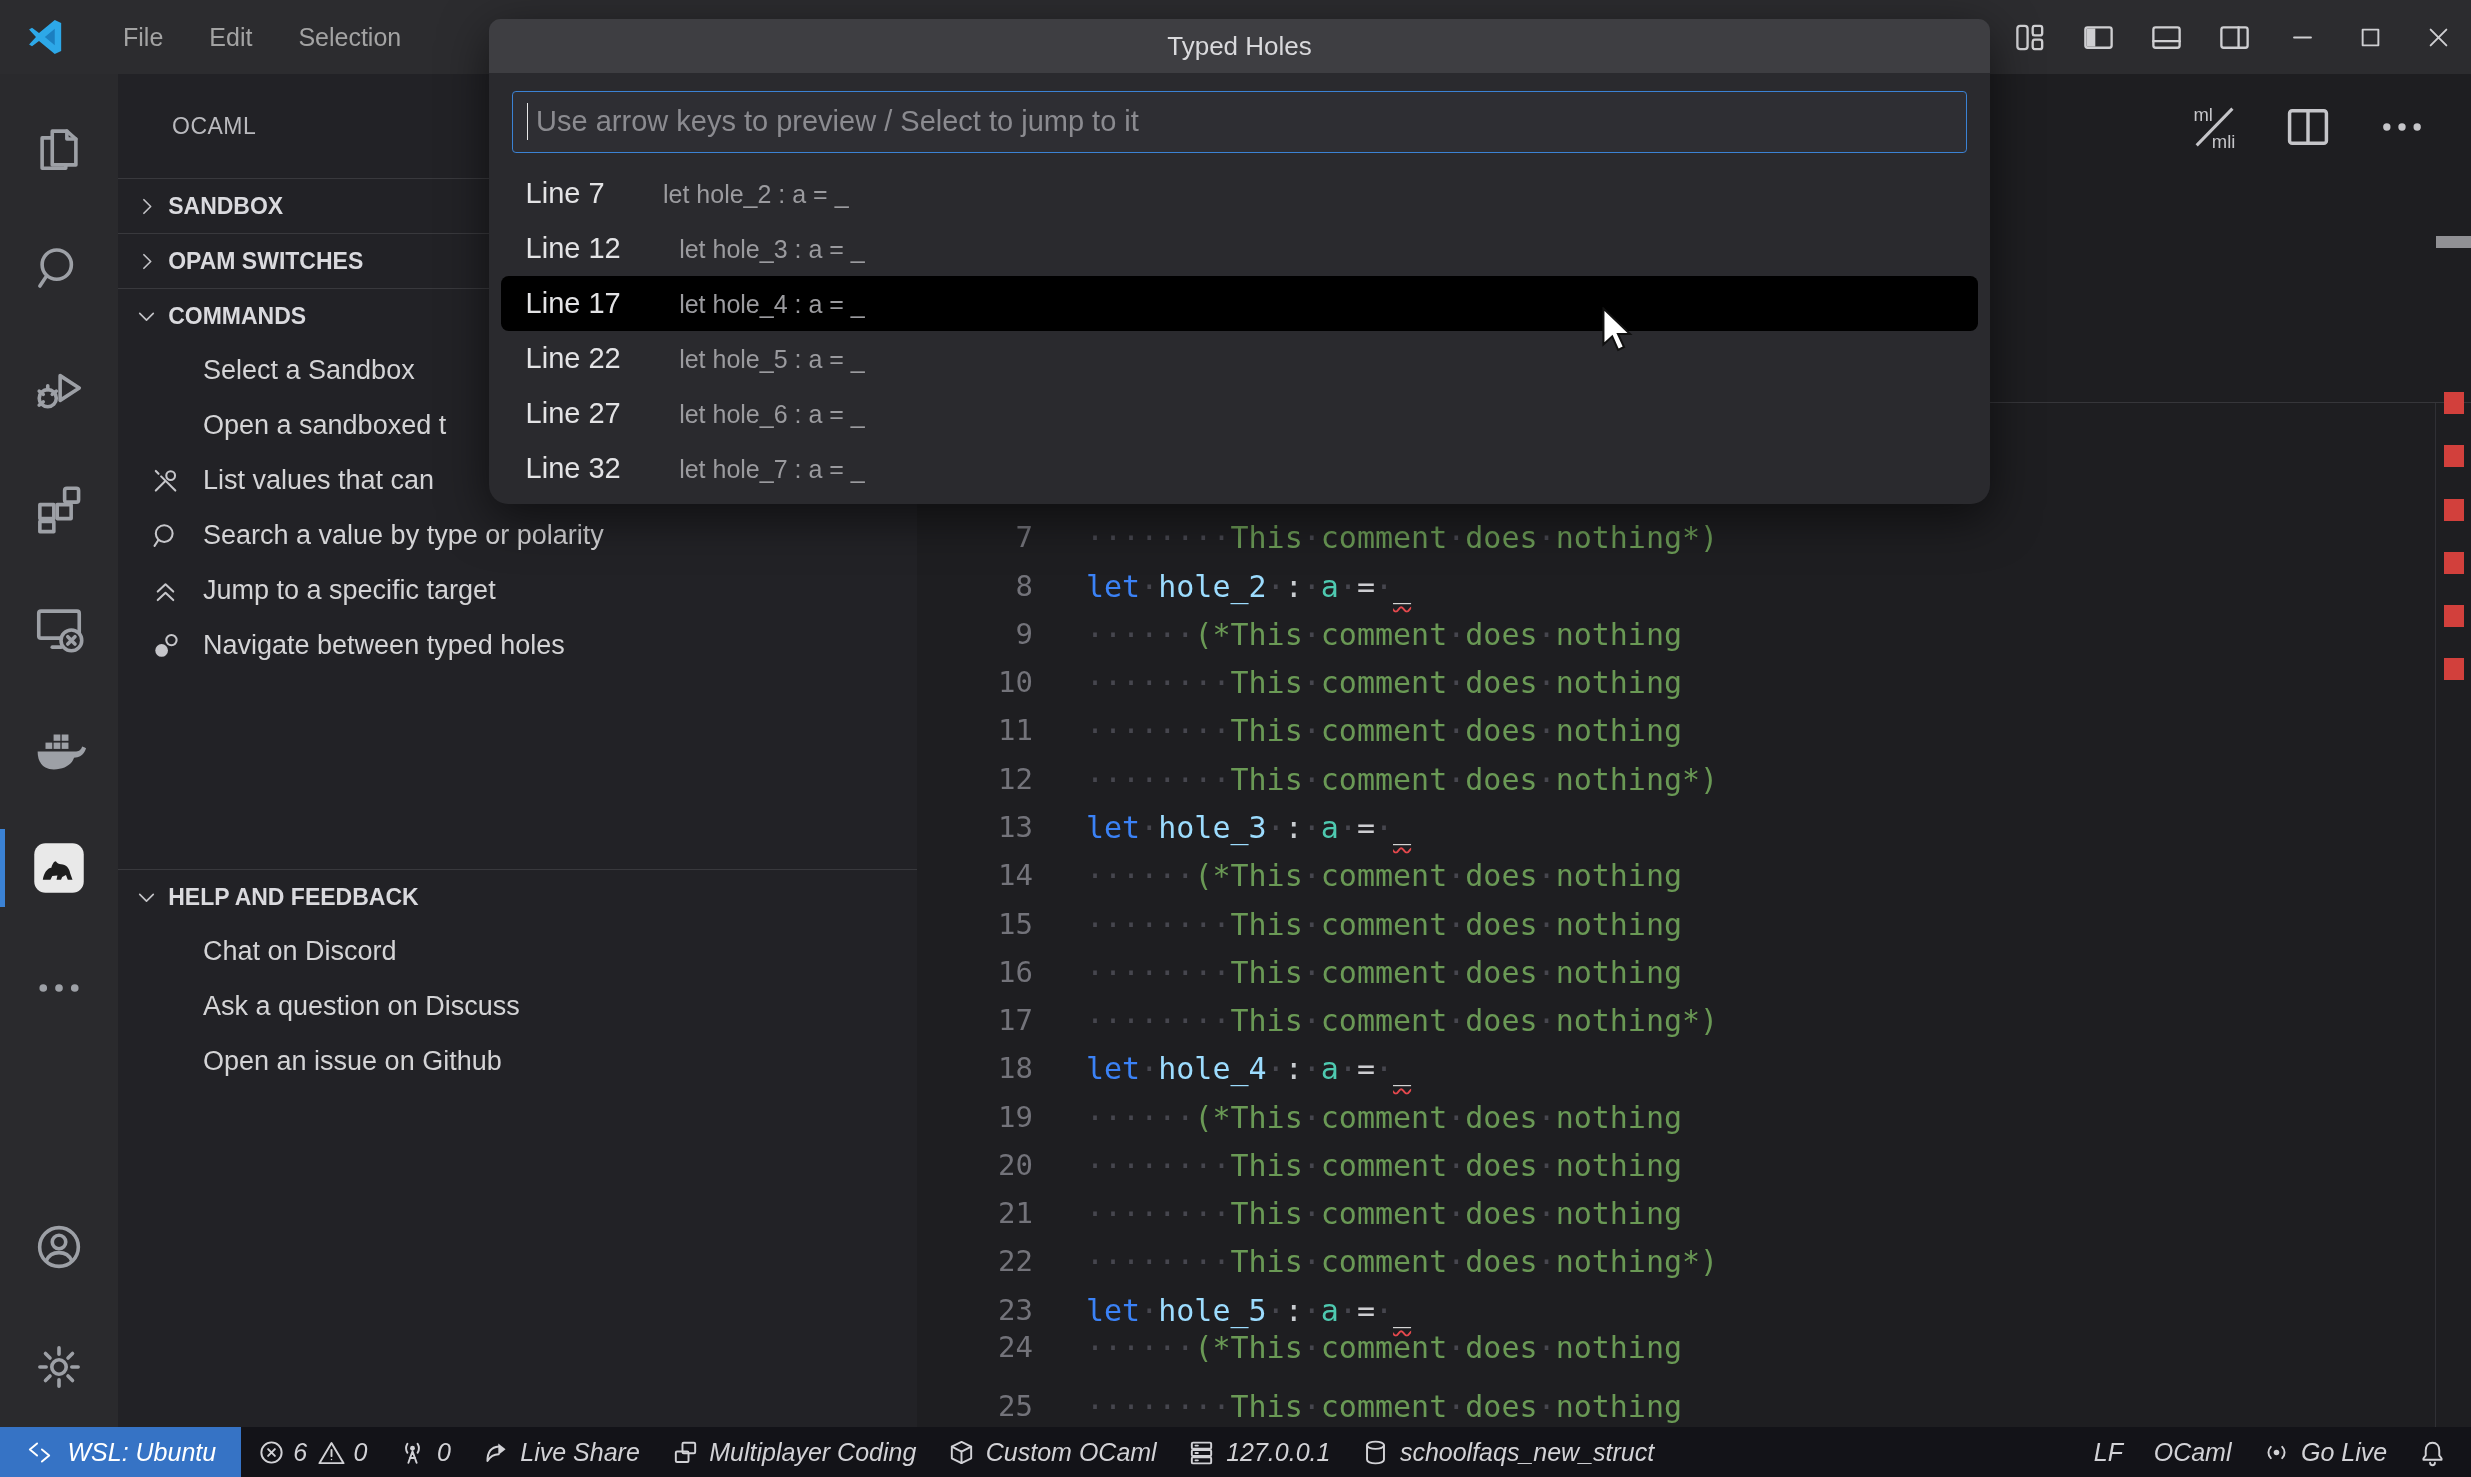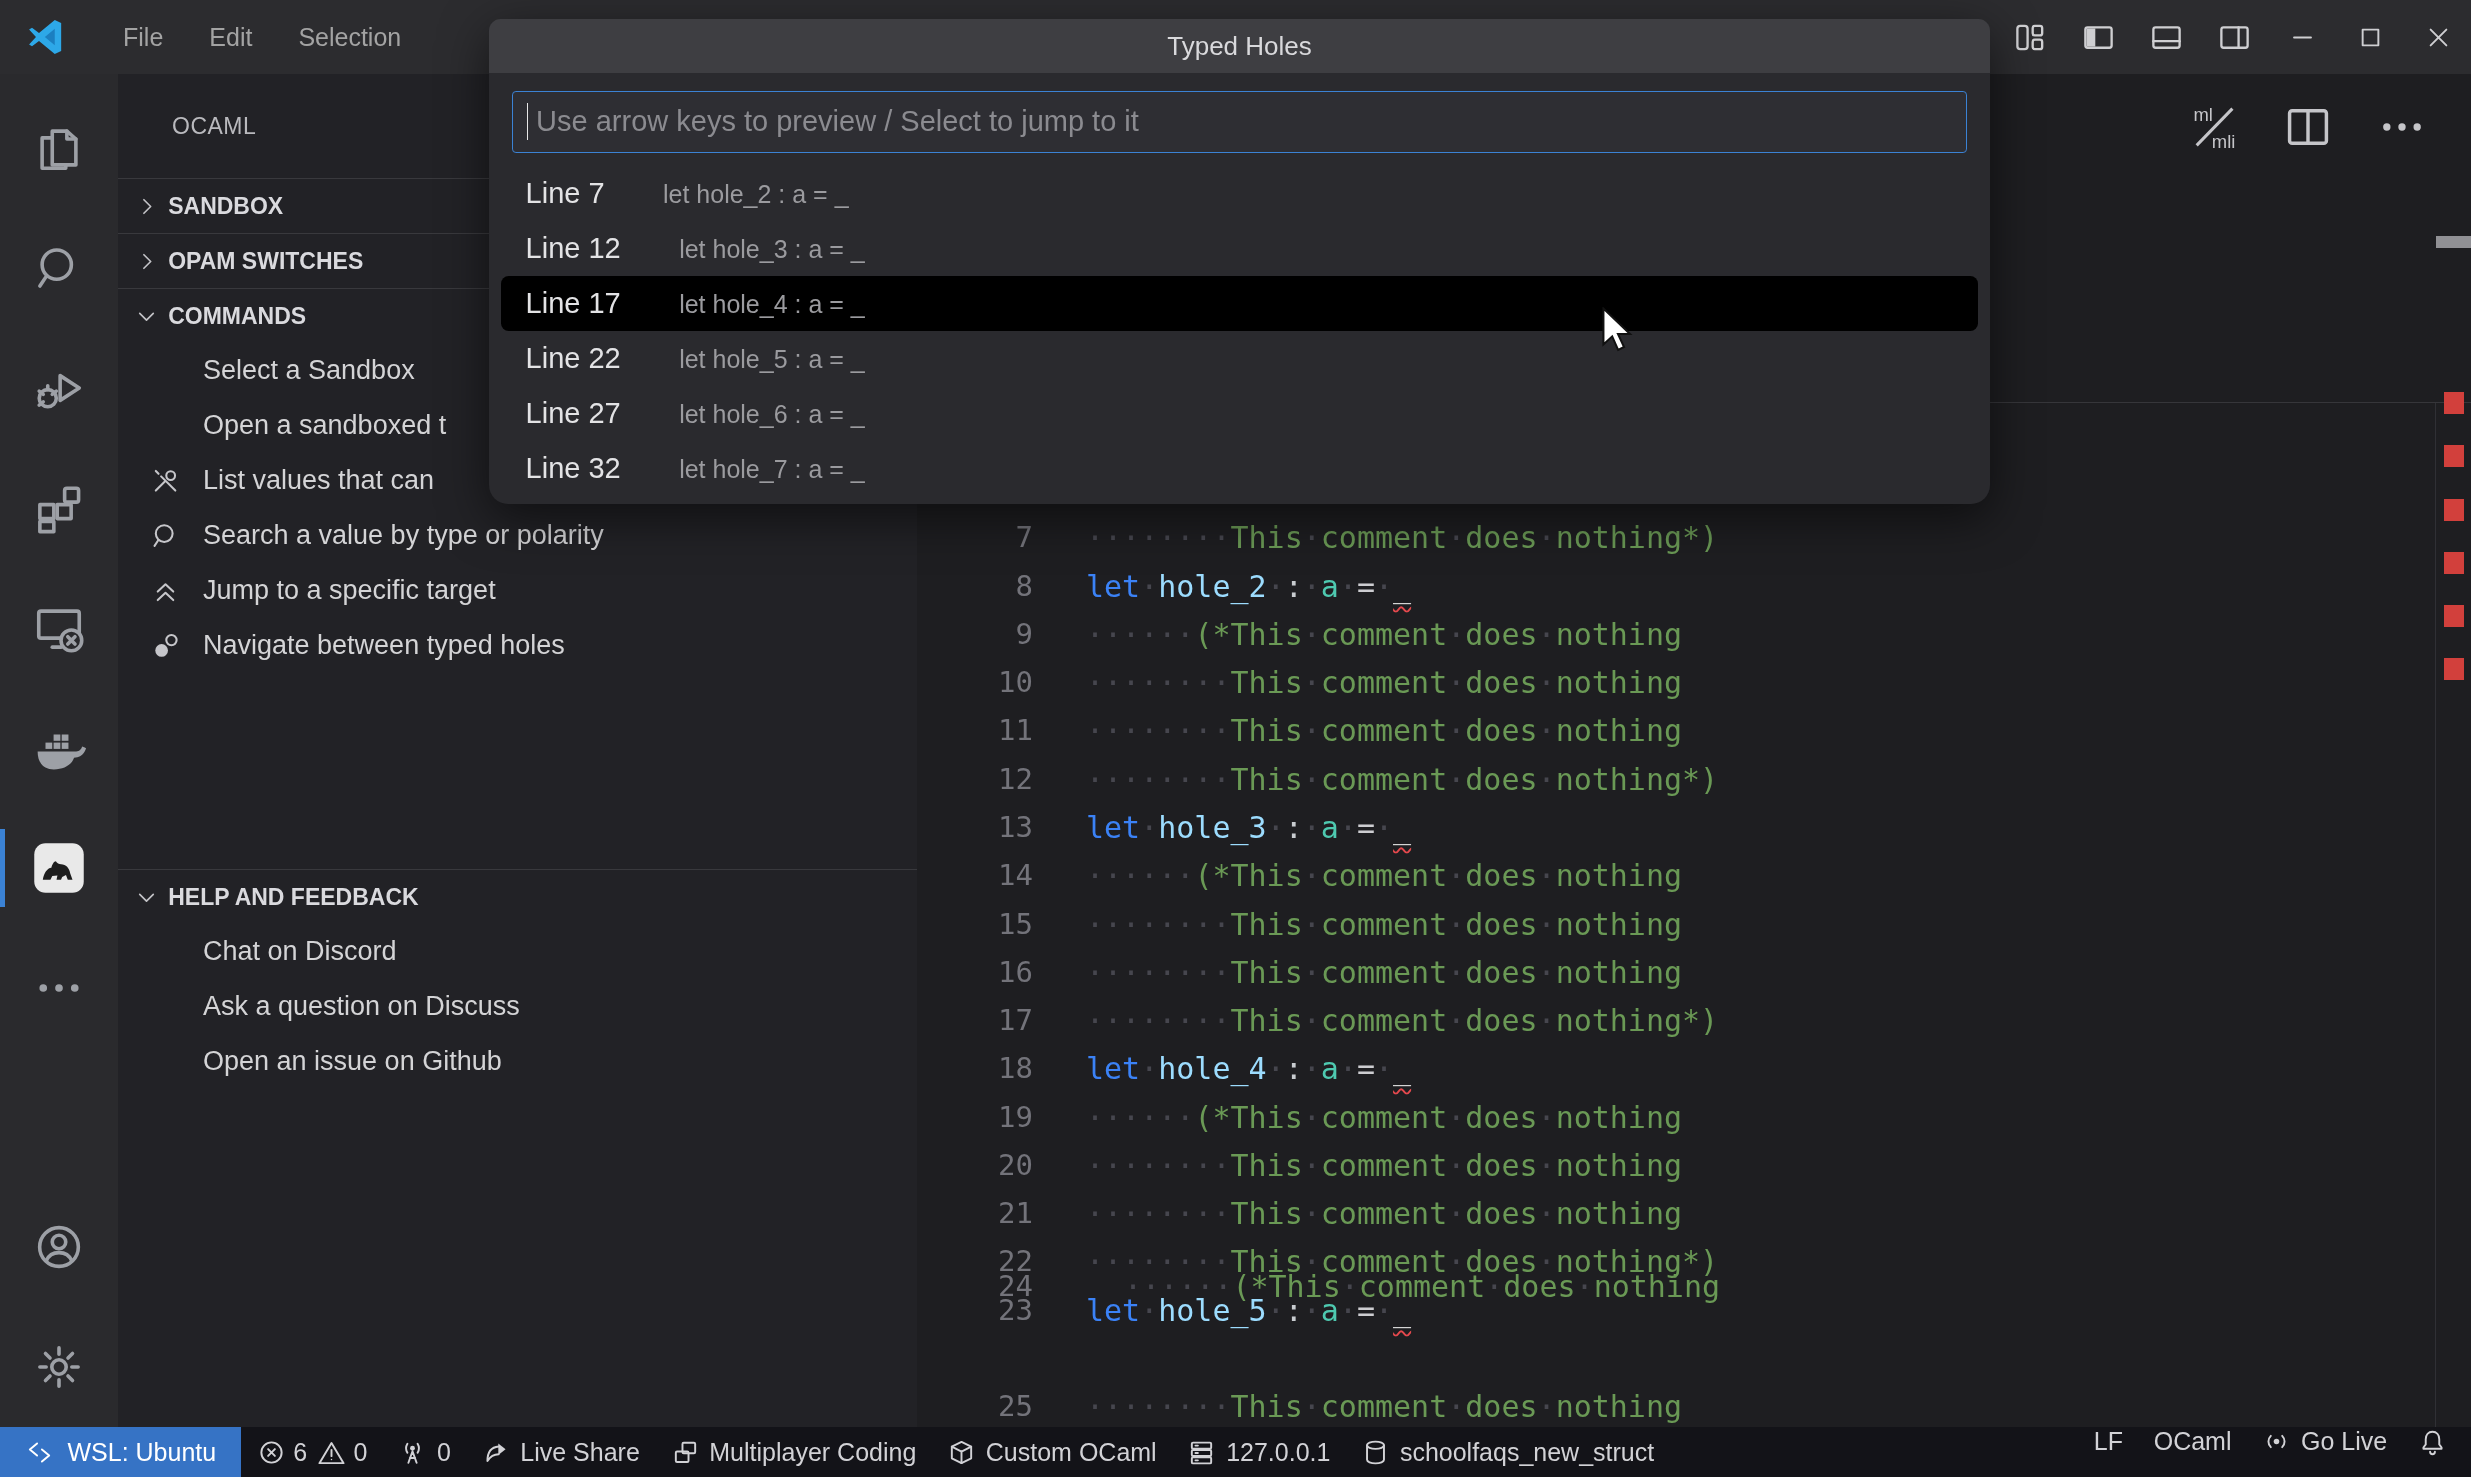--- a/index.html
+++ b/index.html
@@ -54,21 +54,21 @@
   .ws{color:#46464e;}
   .tok-comment{color:#6a9955;}
   .tok-kw{color:#3b82f6;}
   .tok-var{color:#9cdcfe;}
   .tok-punc{color:#c8ccd0;}
   .tok-type{color:#4ec9b0;}
   .tok-op{color:#cdcdd1;}
   .tok-hole{color:#d4d4d4;text-decoration:underline wavy #e5484d 2.4px;text-underline-offset:8.7px;}
 
   
-  .statusbar{position:absolute;left:0;right:0;bottom:0;height:50px;background:#131318;display:flex;align-items:flex-start;color:#d2d2d6;font-size:25px;z-index:3;}
+  .statusbar{position:absolute;left:0;right:0;bottom:0;height:50px;background:#131318;display:flex;align-items:center;color:#d2d2d6;font-size:25px;z-index:3;font-style:italic;}
   .st-item{display:flex;align-items:center;gap:9.7px;padding:0 15.4px;height:100%;}
   .st-item .ic svg{width:29px;height:29px;}
   .st-remote{background:#3673c5;color:#ffffff;padding:0 25px;gap:13.5px;}
   .st-group{display:flex;align-items:center;gap:7.7px;}
   .st-right{margin-left:auto;display:flex;align-items:center;padding-right:9.7px;}
 
   
   .quickinput{position:absolute;left:489px;top:19.3px;width:1501px;background:#2a2a2e;border-radius:19px;box-shadow:0 13.5px 48px rgba(0,0,0,.55);z-index:10;}
   .qi-header{height:54px;background:#3e3e42;border-radius:11.6px 11.6px 0 0;display:flex;align-items:center;justify-content:center;font-size:26px;color:#d9d9dc;}
   .qi-input-wrap{padding:17.4px 23px 9.7px;}
@@ -429,21 +429,21 @@
         <span class="src"><span class="ws">········</span><span class="tok-comment">This</span><span class="ws">·</span><span class="tok-comment">comment</span><span class="ws">·</span><span class="tok-comment">does</span><span class="ws">·</span><span class="tok-comment">nothing</span></span>
       </div>
       <div class="code-line" style="top: 1163px;">
         <span class="ln">22</span>
         <span class="src"><span class="ws">········</span><span class="tok-comment">This</span><span class="ws">·</span><span class="tok-comment">comment</span><span class="ws">·</span><span class="tok-comment">does</span><span class="ws">·</span><span class="tok-comment">nothing*)</span></span>
       </div>
       <div class="code-line" style="top: 1212px;">
         <span class="ln">23</span>
         <span class="src"><span class="tok-kw">let</span><span class="ws">·</span><span class="tok-var">hole_5</span><span class="ws">·</span><span class="tok-punc">:</span><span class="ws">·</span><span class="tok-type">a</span><span class="ws">·</span><span class="tok-op">=</span><span class="ws">·</span><span class="tok-hole">_</span></span>
       </div>
-      <div class="code-line" style="top: 1188px; gap: 38px;">
+      <div class="code-line" style="top: 1249px;">
         <span class="ln">24</span>
         <span class="src"><span class="ws">······</span><span class="tok-comment">(*This</span><span class="ws">·</span><span class="tok-comment">comment</span><span class="ws">·</span><span class="tok-comment">does</span><span class="ws">·</span><span class="tok-comment">nothing</span></span>
       </div>
       <div class="code-line" style="top: 1308px;">
         <span class="ln">25</span>
         <span class="src"><span class="ws">········</span><span class="tok-comment">This</span><span class="ws">·</span><span class="tok-comment">comment</span><span class="ws">·</span><span class="tok-comment">does</span><span class="ws">·</span><span class="tok-comment">nothing</span></span>
       </div>
     </div>
   <div class="overview" id="overview">
       <div class="ov-mark" style="top: -10.6px;"></div>

